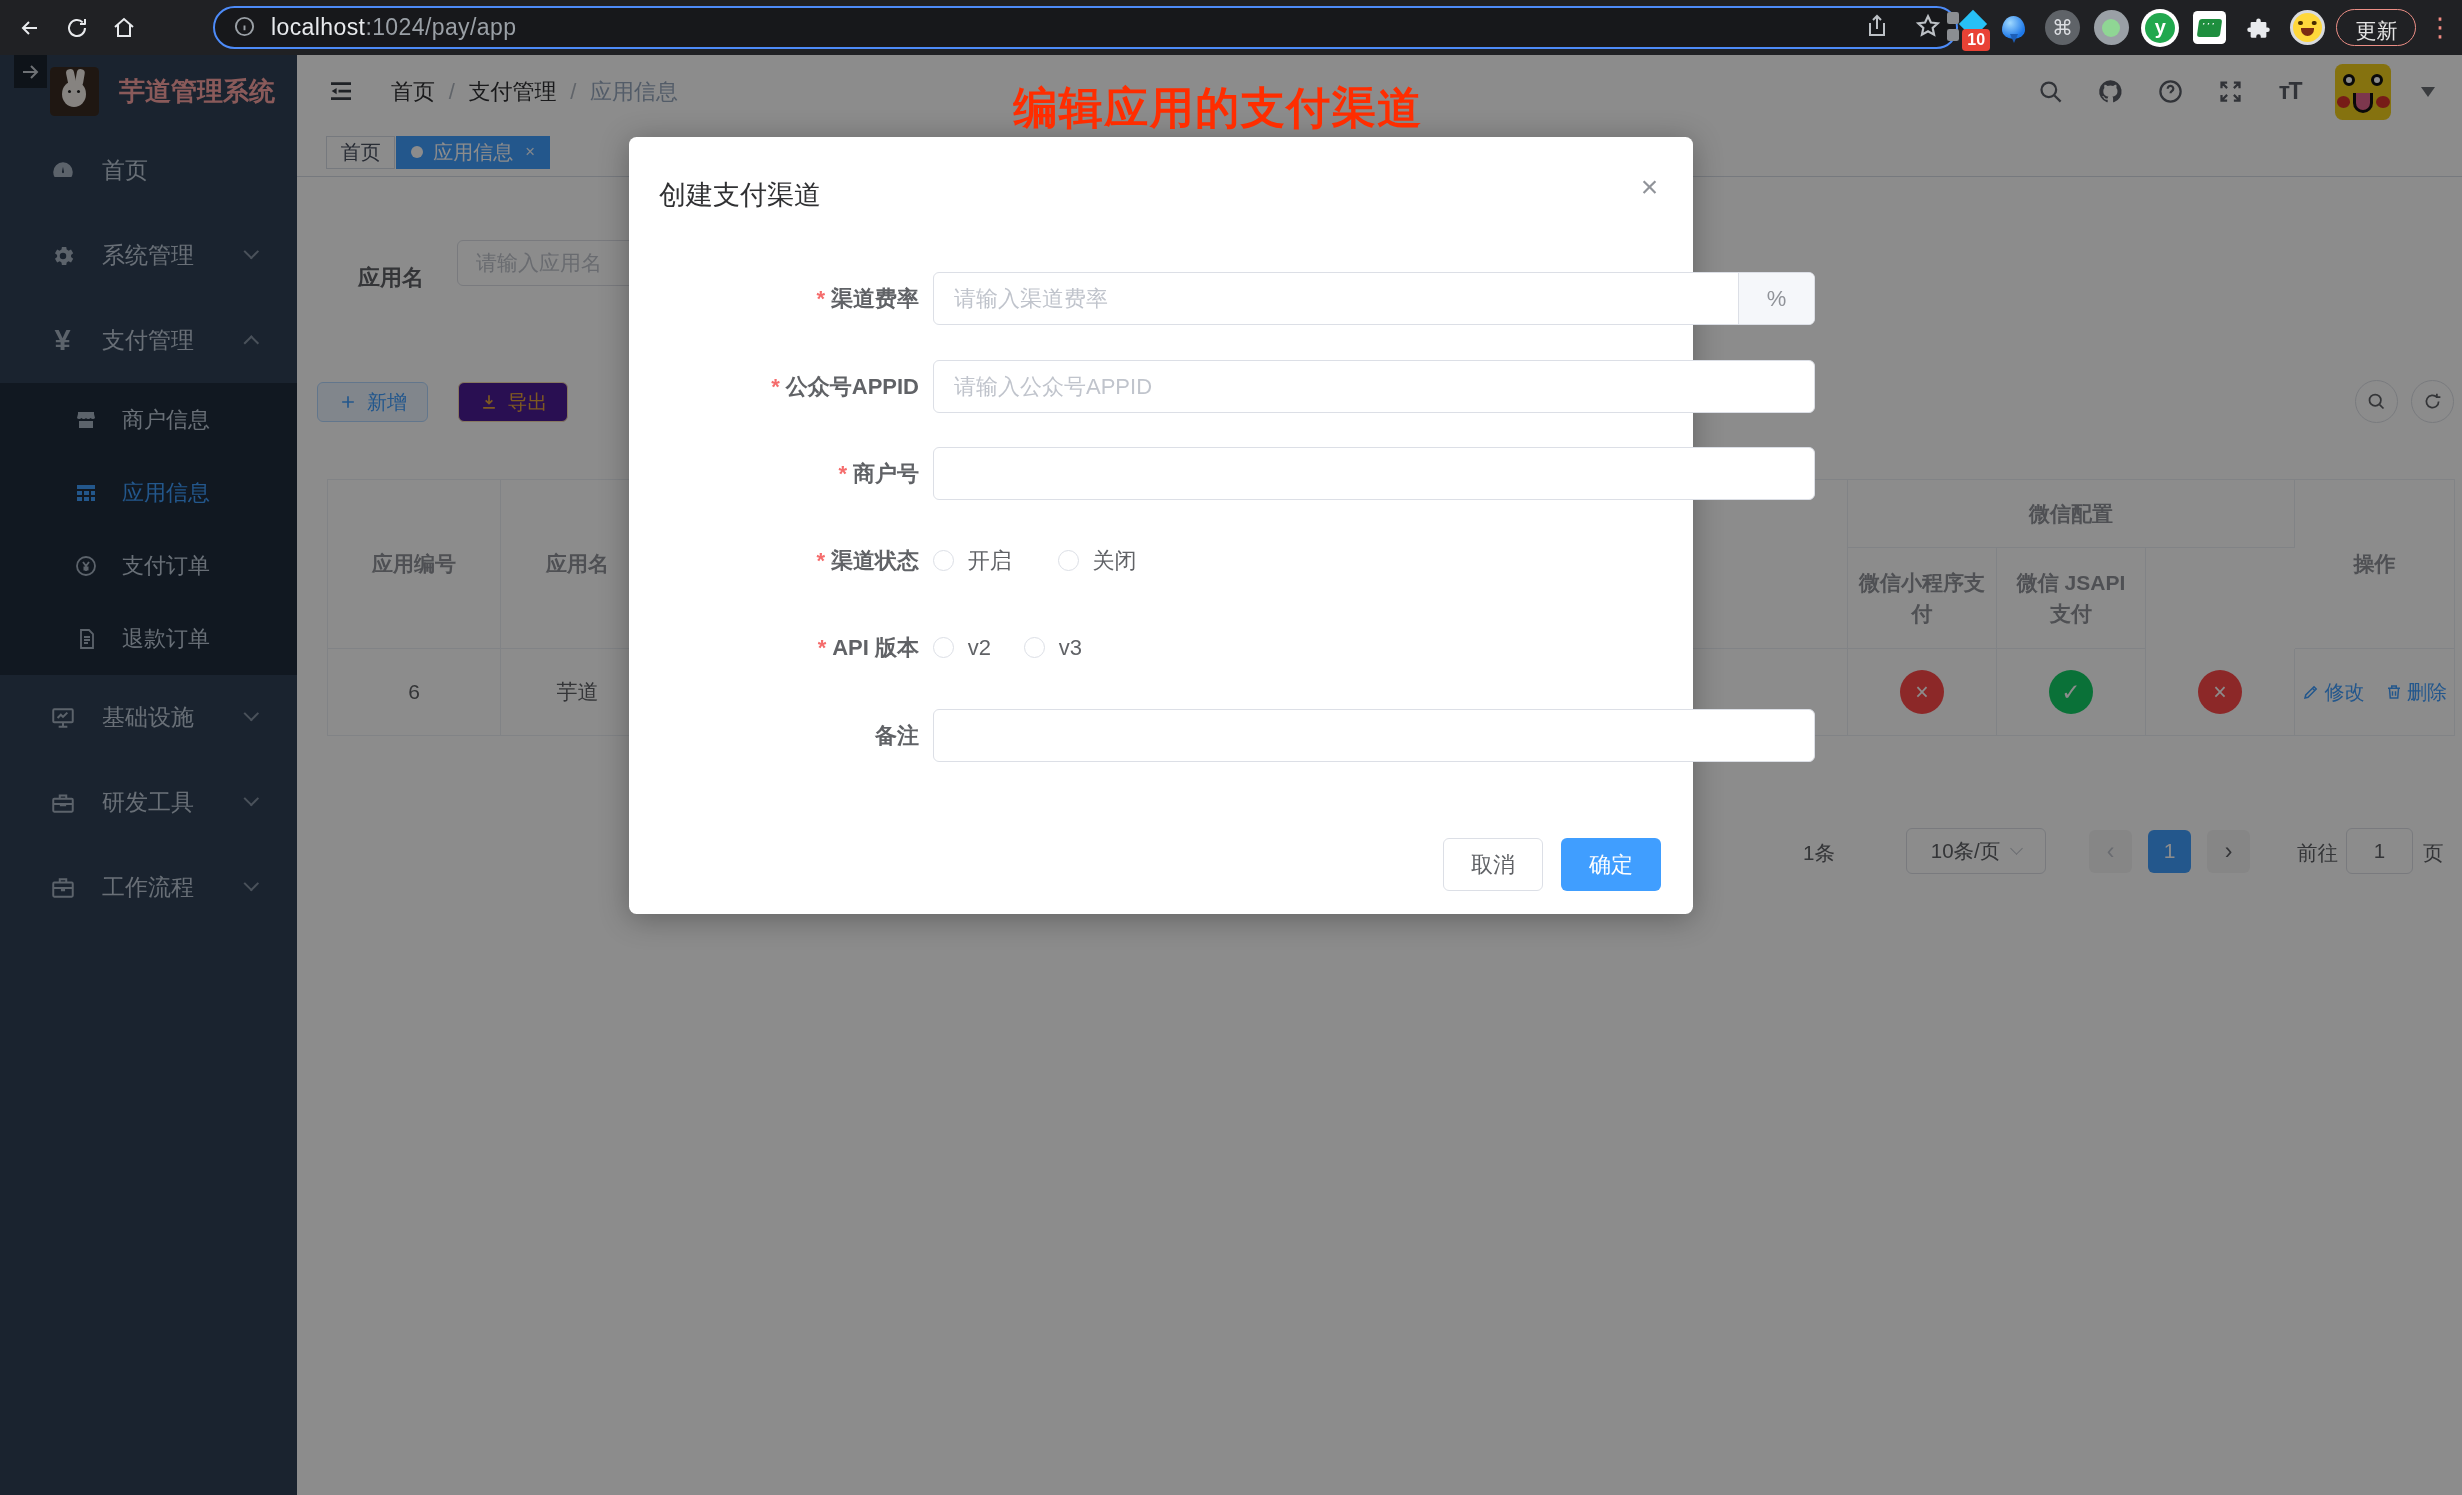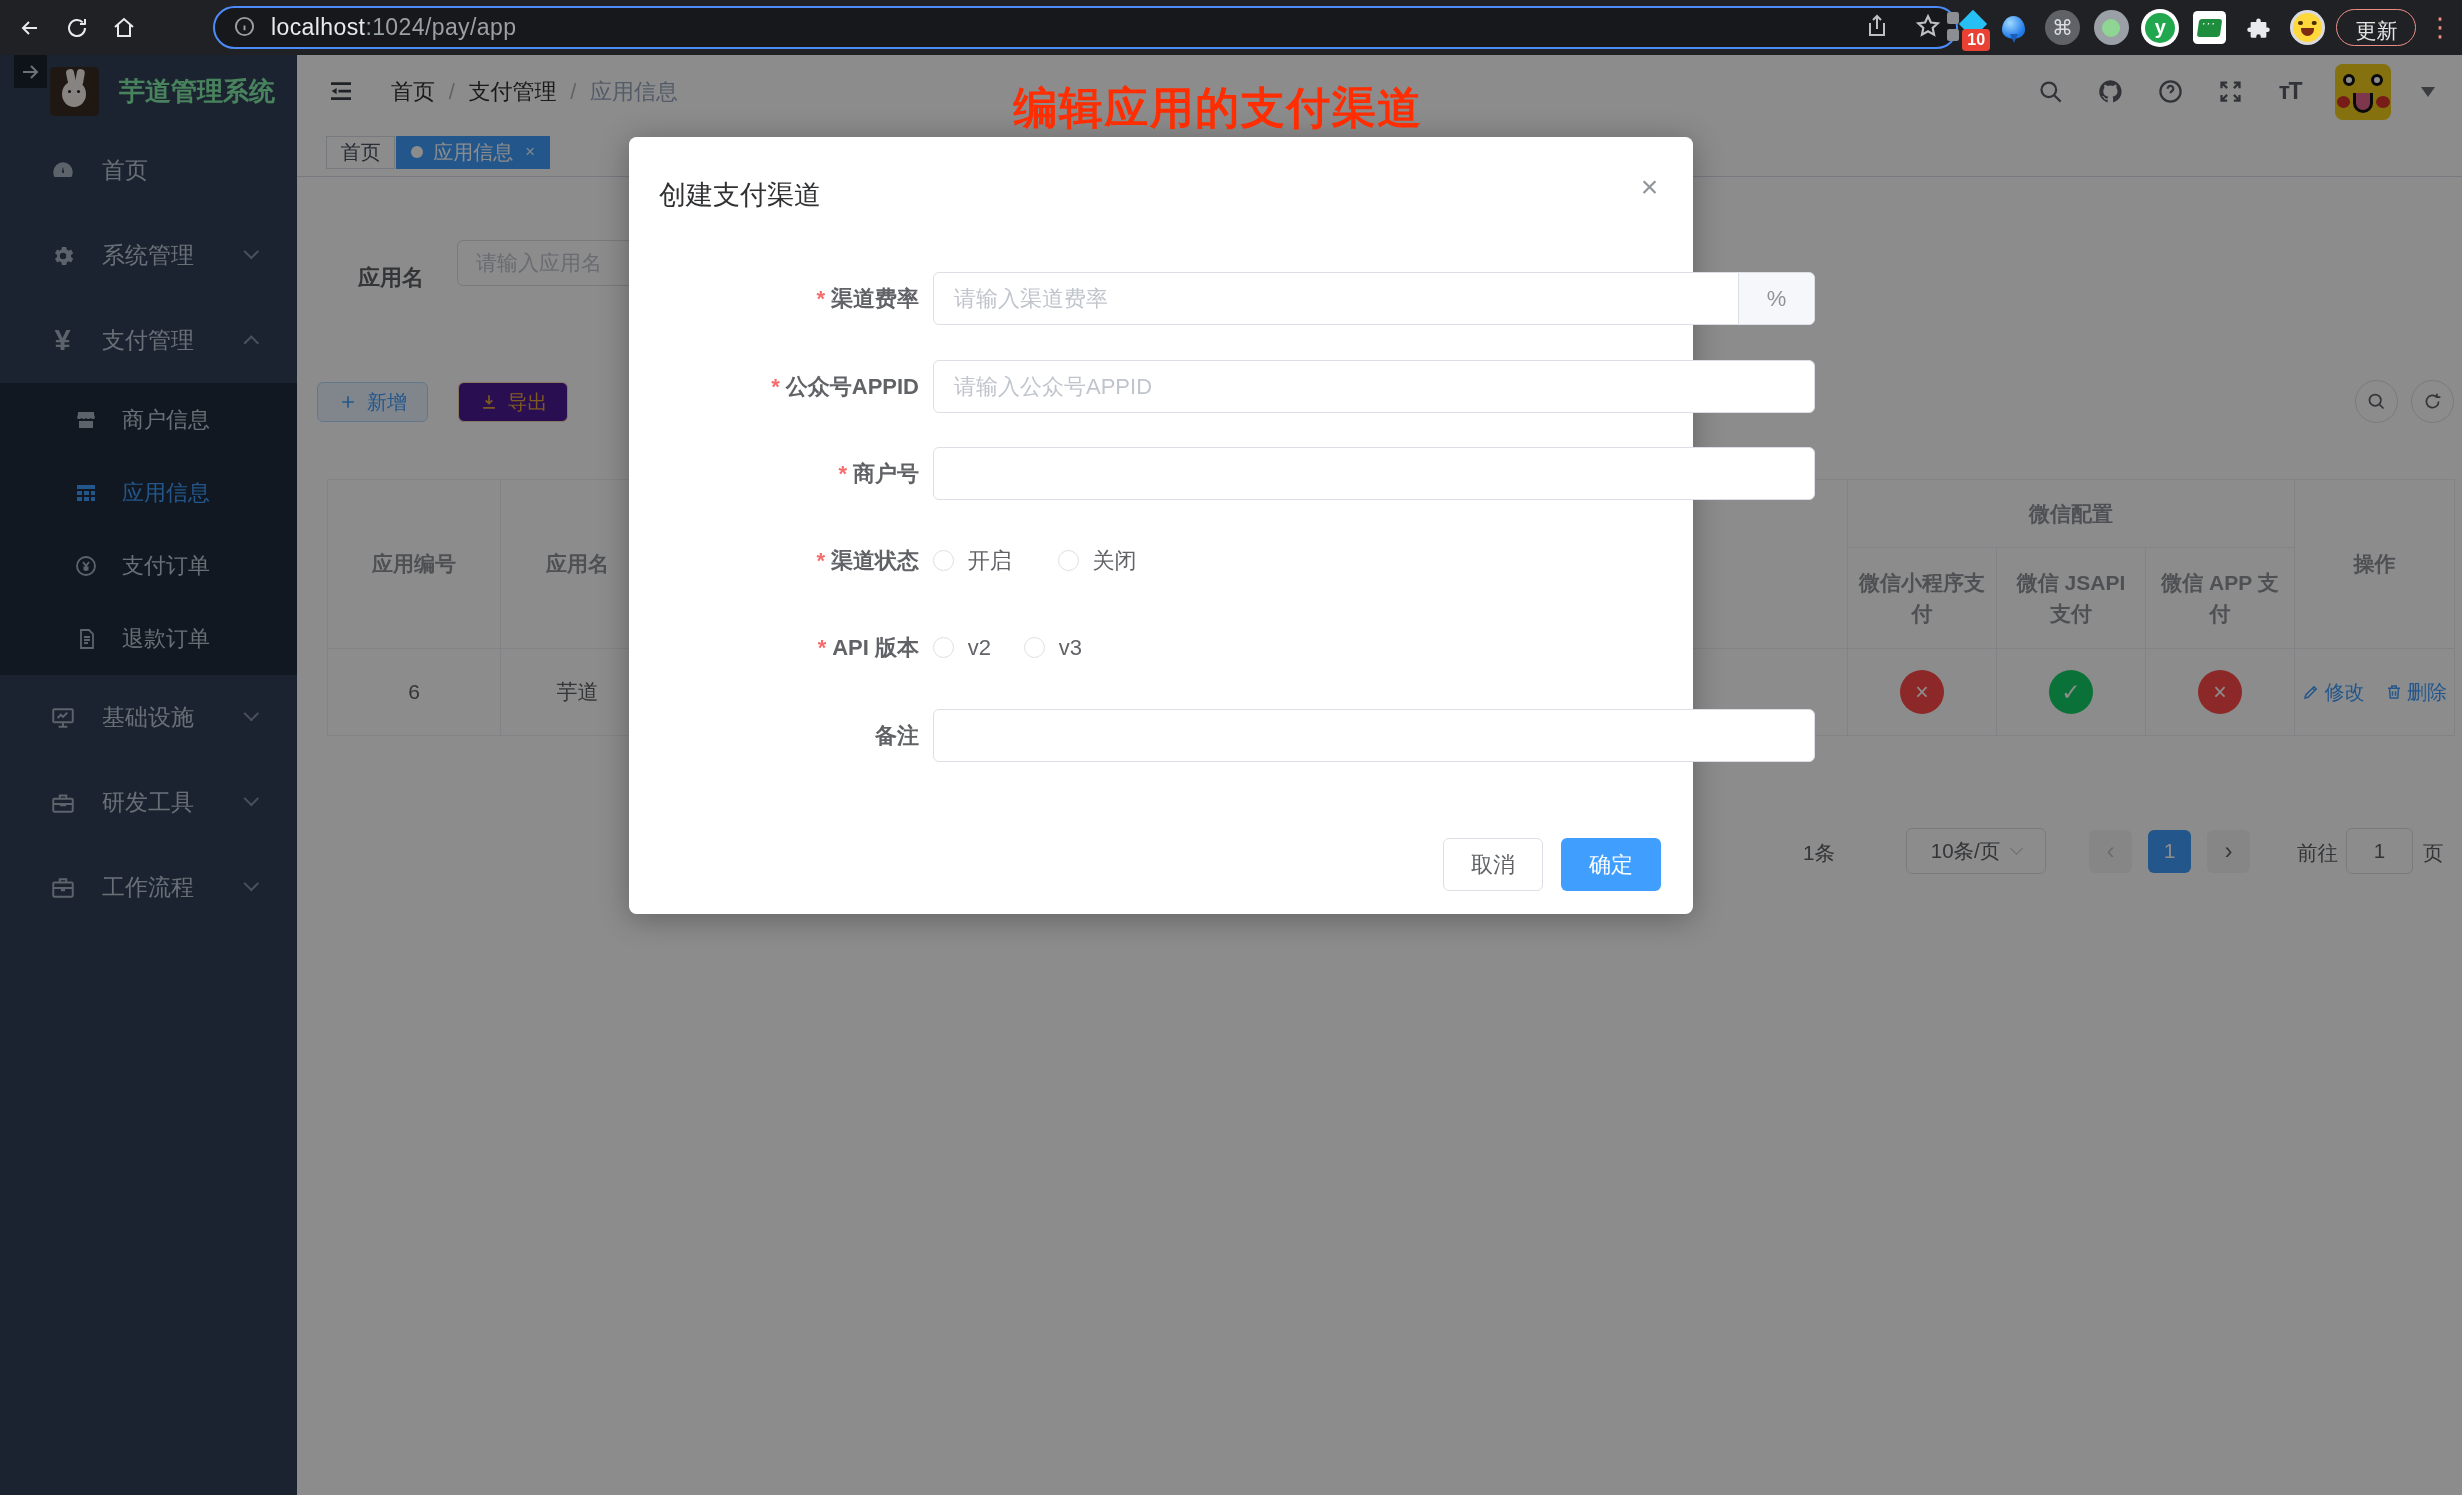--- a/index.html
+++ b/index.html
@@ -46,21 +46,21 @@
   .app { position:absolute; top:55px; left:0; right:0; bottom:0; background:#fff; }
 
   
   .sidebar { position:absolute; left:0; top:0; width:297px; height:100%; background:#304156; z-index:1; }
   .logo-row { height:73px; display:flex; align-items:center; }
   .logo-img { width:49px; height:49px; margin-left:50px; border-radius:4.6px; background:#3a2b22; position:relative; overflow:hidden; flex:0 0 auto; }
   .logo-img .rb-head { position:absolute; left:12px; top:13.7px; width:24px; height:26px; background:#f4efe9; border-radius:50%; }
   .logo-img .rb-e1,.logo-img .rb-e2 { position:absolute; top:1.5px; width:7.6px; height:16.7px; background:#f4efe9; border-radius:4.6px; }
   .logo-img .rb-e1{ left:16.7px; transform:rotate(-12deg); } .logo-img .rb-e2{ left:26px; transform:rotate(10deg); }
   .logo-img .rb-eye { position:absolute; left:18px; top:23px; width:3px; height:3px; background:#222; border-radius:50%; box-shadow:9px 0 0 #222; }
-  .logo-title { color:#86efac; font-size:26px; font-weight:bold; margin-left:20px; white-space:nowrap; }
+  .logo-title { color:#fca5a5; font-size:26px; font-weight:bold; margin-left:20px; white-space:nowrap; }
   .menu { position:absolute; top:73px; left:0; width:100%; }
   .m-item { height:85px; display:flex; align-items:center; color:#bfcbd9; font-size:23px; position:relative; }
   .m-item .mi { width:27px; height:27px; margin-left:49px; color:#a8b4c4; display:flex; align-items:center; justify-content:center; flex:0 0 auto; }
   .m-item .mi svg { width:26px; height:26px; }
   .m-item .ml { margin-left:26px; }
   .chev { position:absolute; right:40px; width:10.6px; height:10.6px; border-right:2.3px solid #8794a5; border-bottom:2.3px solid #8794a5; }
   .chev.down { transform:rotate(45deg); top:33px; }
   .chev.up { transform:rotate(-135deg); top:40px; }
   .submenu { background:#1f2d3d; }
   .s-item { height:73px; display:flex; align-items:center; color:#bfcbd9; font-size:22px; }
@@ -437,21 +437,20 @@
         </div>
 
       <div class="table">
         <div class="cell th span2" style="grid-column:1;">应用编号</div>
         <div class="cell th span2" style="grid-column:2;">应用名</div>
         <div class="cell th span2" style="grid-column:3;"></div>
         <div class="cell th" style="grid-column:4 / 7; grid-row:1;">微信配置</div>
         <div class="cell th span2" style="grid-column:7;">操作</div>
         <div class="cell th" style="grid-column:4; grid-row:2;">微信小程序支付</div>
         <div class="cell th" style="grid-column:5; grid-row:2;">微信 JSAPI 支付</div>
-        <div class="cell th" style="grid-column:6; grid-row:2;">微信 APP 支付</div>
 
         <div class="cell td" style="grid-column:1; grid-row:3;">6</div>
         <div class="cell td" style="grid-column:2; grid-row:3;">芋道</div>
         <div class="cell td" style="grid-column:3; grid-row:3;"></div>
         <div class="cell td" style="grid-column:4; grid-row:3;">
             <span class="st-circle st-red">×</span>
           </div>
         <div class="cell td" style="grid-column:5; grid-row:3;">
             <span class="st-circle st-green">✓</span>
           </div>

